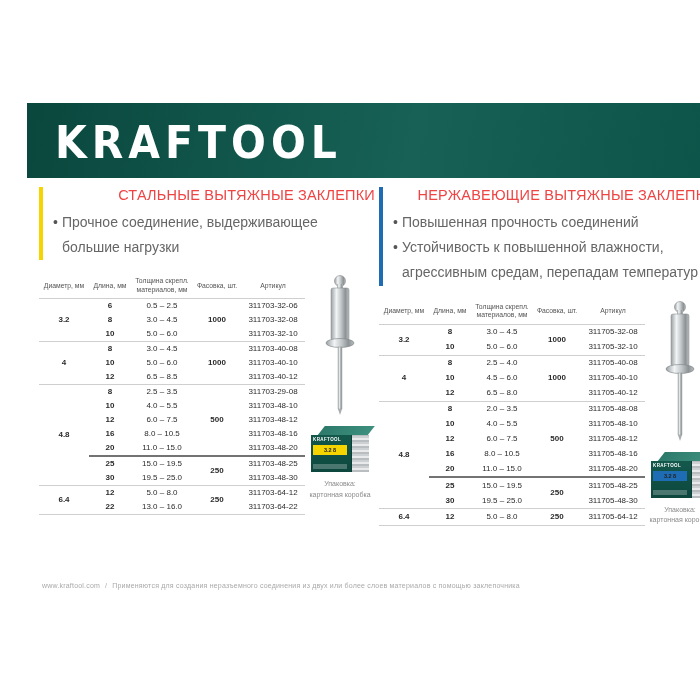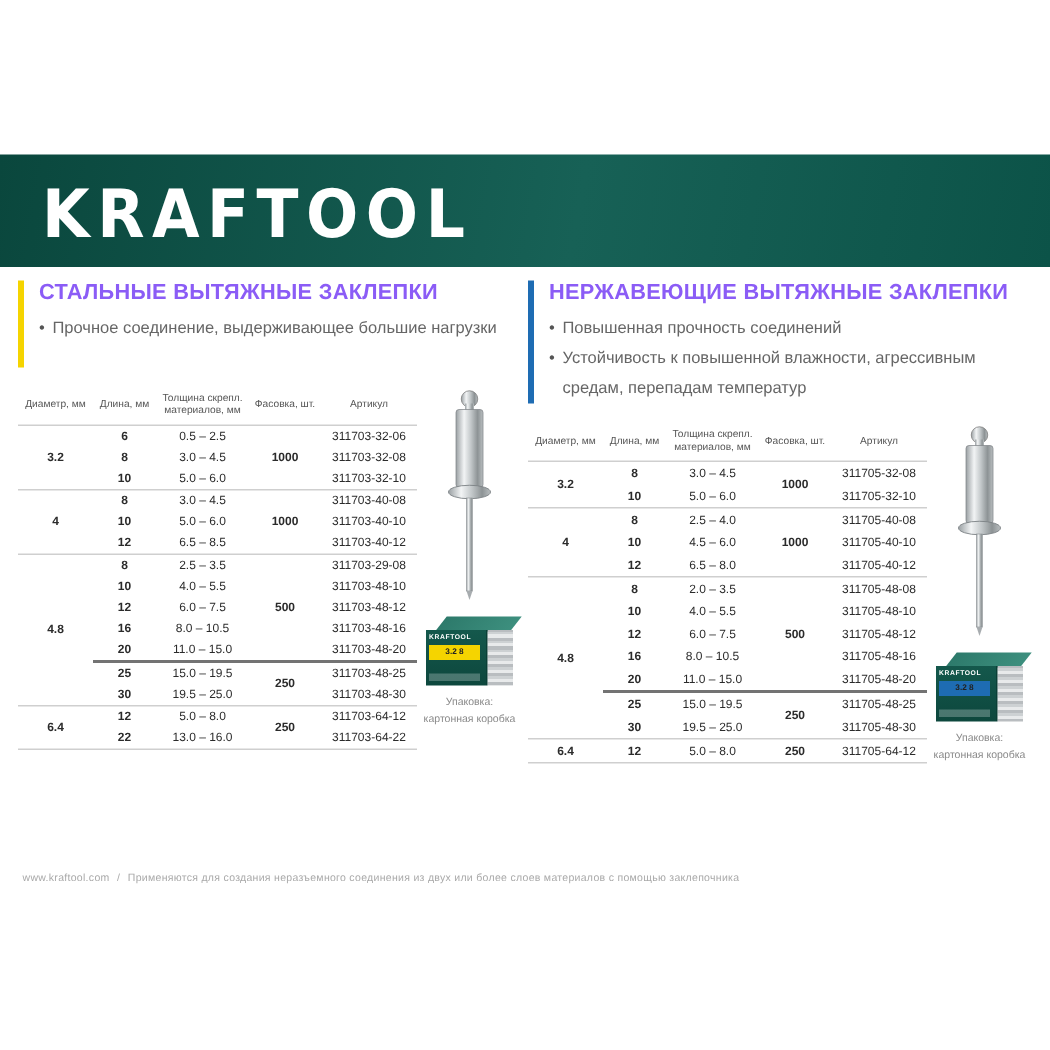--- a/index.html
+++ b/index.html
@@ -1,34 +1,34 @@
 <!DOCTYPE html>
 <html><head>
 <meta charset="utf-8">
 <style>
   * { margin:0; padding:0; box-sizing:border-box; }
   html,body { width:700px; height:700px; background:#ffffff; font-family:"Liberation Sans", sans-serif; overflow:hidden; }
-  .page { position:relative; width:632px; height:700px; background:#fff; }
+  .page { position:relative; width:632px; height:700px; background:#fff;margin-left:27px; }
 
   
   .brand-band { position:absolute; top:103px; left:0; width:700px; height:75px;
     background:linear-gradient(100deg,#0a473d 0%,#17615 55%,#0c5348 100%);
     background:linear-gradient(100deg,#0a473d 0%,#176156 55%,#0c5348 100%); }
   .logo { position:absolute; left:28px; top:14px; color:#ffffff; font-weight:800;
     font-size:41px; letter-spacing:5px; font-family:"DejaVu Sans", sans-serif;
     transform:scaleY(1.08); transform-origin:left top; }
 
   
   .section { position:absolute; top:187px; width:336px; }
   .section.left { left:12px; }
   .section.right { left:352px; }
   .section-head { border-left:4px solid #f5d400; padding-left:10px; min-height:58px; }
-  .section-title { font-size:14.5px; font-weight:700; color:#8b5cf6; letter-spacing:.2px; margin-bottom:7px; white-space:nowrap; }
+  .section-title { font-size:14.5px; font-weight:400; color:#ef4444; letter-spacing:.2px; margin-bottom:7px; white-space:nowrap;text-align:right; }
   .bullets { list-style:none; }
-  .bullets li { position:relative; font-size:11px; color:#666; line-height:1.8; padding-left:9px; }
+  .bullets li { position:relative; font-size:14px; color:#666; line-height:1.8; padding-left:9px; }
   .bullets li::before { content:"•"; position:absolute; left:0; top:0; color:#555; }
 
   
   .content-row { display:flex; margin-top:14px; }
   table.rivets { border-collapse:collapse; width:266px; table-layout:fixed; border-bottom:1px solid #cfcfcf; }
   table.rivets th { font-size:6.8px; font-weight:normal; color:#555; text-align:center;
     padding:3px 1px 4px; border-bottom:1px solid #cfcfcf; line-height:1.25; }
   table.rivets td { font-size:8px; color:#2b2b2b; text-align:center; padding:2px 1px; line-height:1.25; }
   td.c-diam { font-weight:bold; font-size:9px; }
   td.c-len  { font-weight:bold; }

